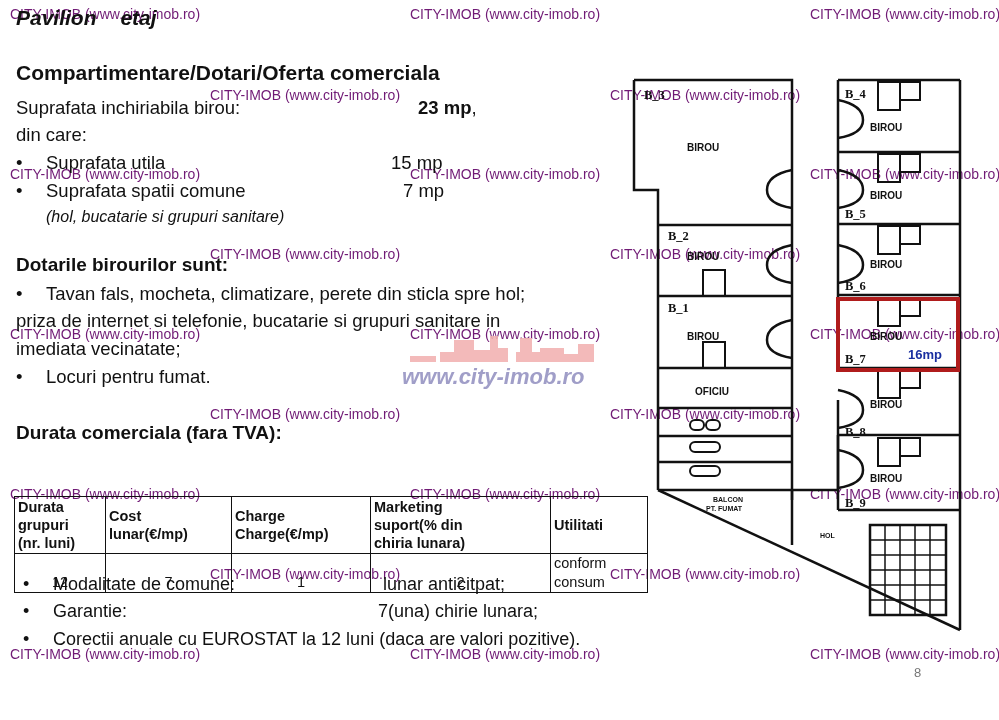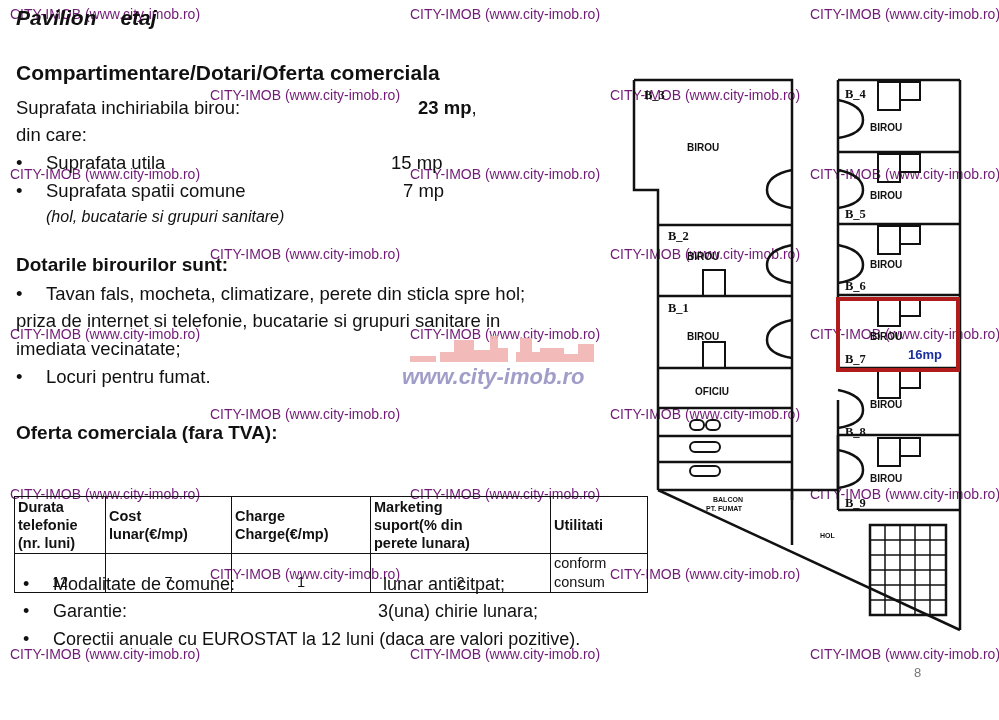--- a/index.html
+++ b/index.html
@@ -98,61 +98,61 @@
 <div class="abs t body bullet" style="left:46px;top:180px">Suprafata spatii comune</div>
 <div class="abs t body" style="left:403px;top:180px">7 mp</div>
 <div class="abs t small-it" style="left:46px;top:208px">(hol, bucatarie si grupuri sanitare)</div>
 
 <div class="abs t h1" style="left:16px;top:254px;font-size:19px">Dotarile birourilor sunt:</div>
 <div class="abs t body bullet" style="left:46px;top:283px">Tavan fals, mocheta, climatizare, perete din sticla spre hol;</div>
 <div class="abs t body" style="left:16px;top:310px">priza de internet si telefonie, bucatarie si grupuri sanitare in</div>
 <div class="abs t body" style="left:16px;top:338px">imediata vecinatate;</div>
 <div class="abs t body bullet" style="left:46px;top:366px">Locuri pentru fumat.</div>
 
-<div class="abs t h1" style="left:16px;top:422px;font-size:19px">Oferta comerciala (fara TVA):</div>
+<div class="abs t h1" style="left:16px;top:422px;font-size:19px">Durata comerciala (fara TVA):</div>
 
 <table class="offer">
   <tbody>
       <tr>
     <th style="width:84px;height:56px">
       <div>Durata</div>
-      <div>telefonie</div>
+      <div>grupuri</div>
       <div>(nr. luni)</div>
     </th>
     <th style="width:119px">
       <div>Cost</div>
       <div>lunar(€/mp)</div>
     </th>
     <th style="width:132px">
       <div>Charge</div>
       <div>Charge(€/mp)</div>
     </th>
     <th style="width:173px">
       <div>Marketing</div>
       <div>suport(% din</div>
-      <div>perete lunara)</div>
+      <div>chiria lunara)</div>
     </th>
     <th style="width:90px">
       <div>Utilitati</div>
     </th>
   </tr>
   <tr>
     <td>12</td>
     <td>7</td>
     <td>1</td>
     <td>2</td>
     <td class="left" style="white-space:normal;width:90px">conform consum</td>
   </tr>
 </tbody>
   </table>
 
 <div class="abs t body bullet" style="left:53px;top:574px;font-size:18px">Modalitate de comune:</div>
 <div class="abs t body" style="left:383px;top:574px;font-size:18px">lunar anticitpat;</div>
 <div class="abs t body bullet" style="left:53px;top:601px;font-size:18px">Garantie:</div>
-<div class="abs t body" style="left:378px;top:601px;font-size:18px">3(una) chirie lunara;</div>
+<div class="abs t body" style="left:378px;top:601px;font-size:18px">7(una) chirie lunara;</div>
 <div class="abs t body bullet" style="left:53px;top:629px;font-size:18px">Corectii anuale cu EUROSTAT la 12 luni (daca are valori pozitive).</div>
 
 <div class="page-num">8</div>
 
 <svg class="plan" width="379" height="570" viewBox="0 0 379 570">
   <g stroke="#111" stroke-width="2.5" fill="none">
 
     <polyline points="14,10 172,10 172,430"></polyline>
     <polyline points="14,10 14,120 38,120 38,420"></polyline>
 

